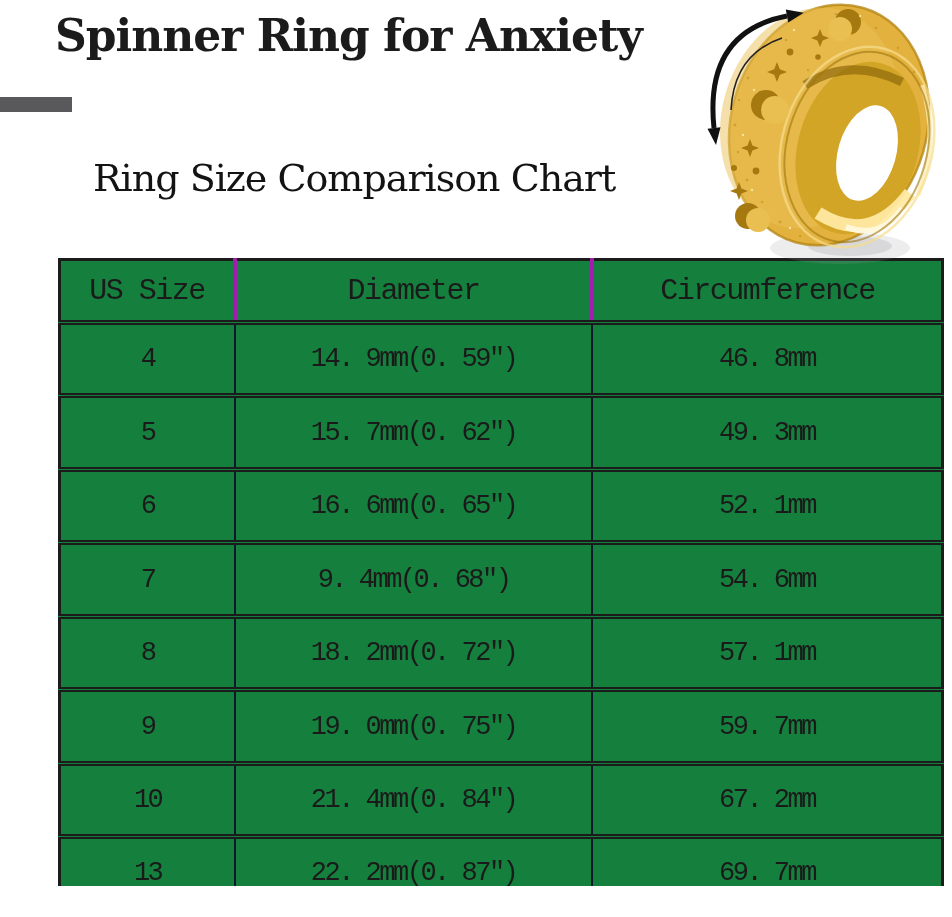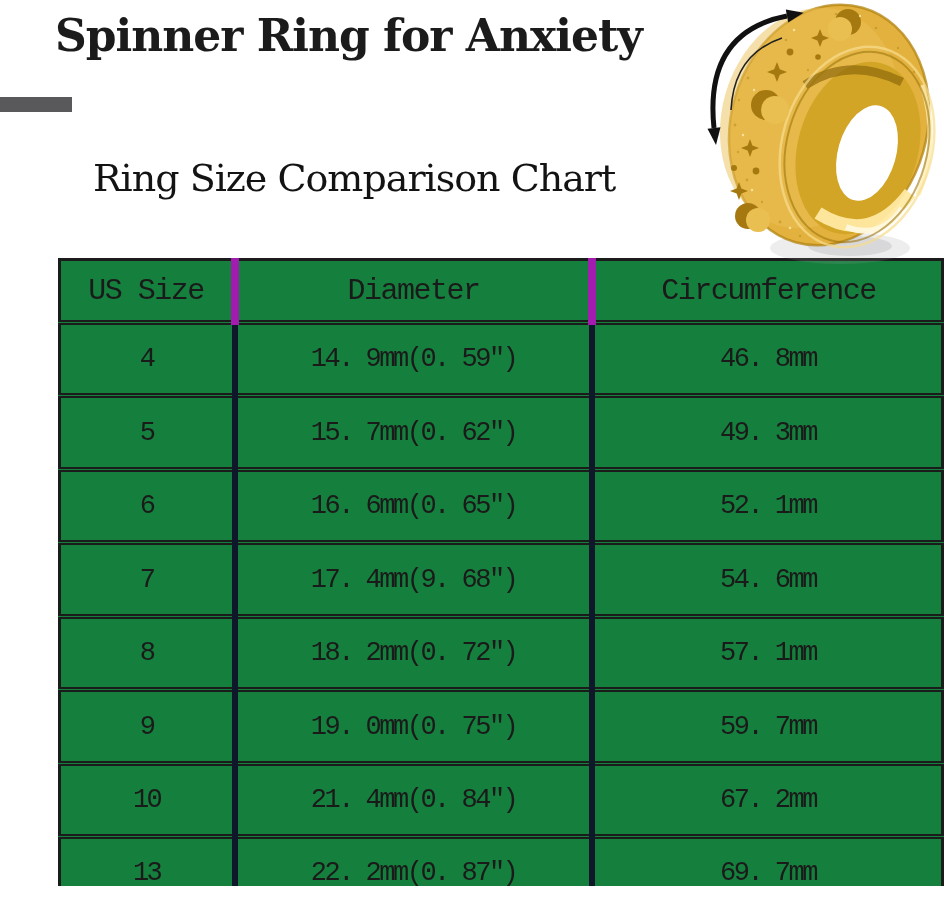--- a/index.html
+++ b/index.html
@@ -30,25 +30,25 @@
     border:3px solid #1b1b1b;
     text-align:center;vertical-align:middle;
     font-family:"Liberation Mono",monospace;color:#1a1a1a;
     z-index:1;
   }
   table.size-table col.c1{width:19.9%;}
   table.size-table col.c2{width:40.4%;}
   table.size-table col.c3{width:39.7%;}
   table.size-table th{
     font-weight:400;font-size:30px;letter-spacing:-1.5px;
-    border-left:8px solid #a21caf;height:57px;white-space:nowrap;
+    border-left:4px solid #a21caf;height:57px;white-space:nowrap;
   }
   table.size-table td{
     font-weight:400;font-size:27px;letter-spacing:-2.5px;
-    border-left:6px solid #0f172a;
+    border-left:2px solid #0f172a;
     border-top:5px double #1b1b1b;white-space:nowrap;
   }
   table.size-table th:first-child,
   table.size-table td:first-child{border-left:none;}
 </style>
 </head>
 <body>
 
 <div class="canvas">
 
@@ -168,21 +168,21 @@
           <td>15. 7mm(0. 62″)</td>
           <td>49. 3mm</td>
         </tr>
         <tr>
           <td>6</td>
           <td>16. 6mm(0. 65″)</td>
           <td>52. 1mm</td>
         </tr>
         <tr>
           <td>7</td>
-          <td>17. 4mm(9. 68″)</td>
+          <td>9. 4mm(0. 68″)</td>
           <td>54. 6mm</td>
         </tr>
         <tr>
           <td>8</td>
           <td>18. 2mm(0. 72″)</td>
           <td>57. 1mm</td>
         </tr>
         <tr>
           <td>9</td>
           <td>19. 0mm(0. 75″)</td>

